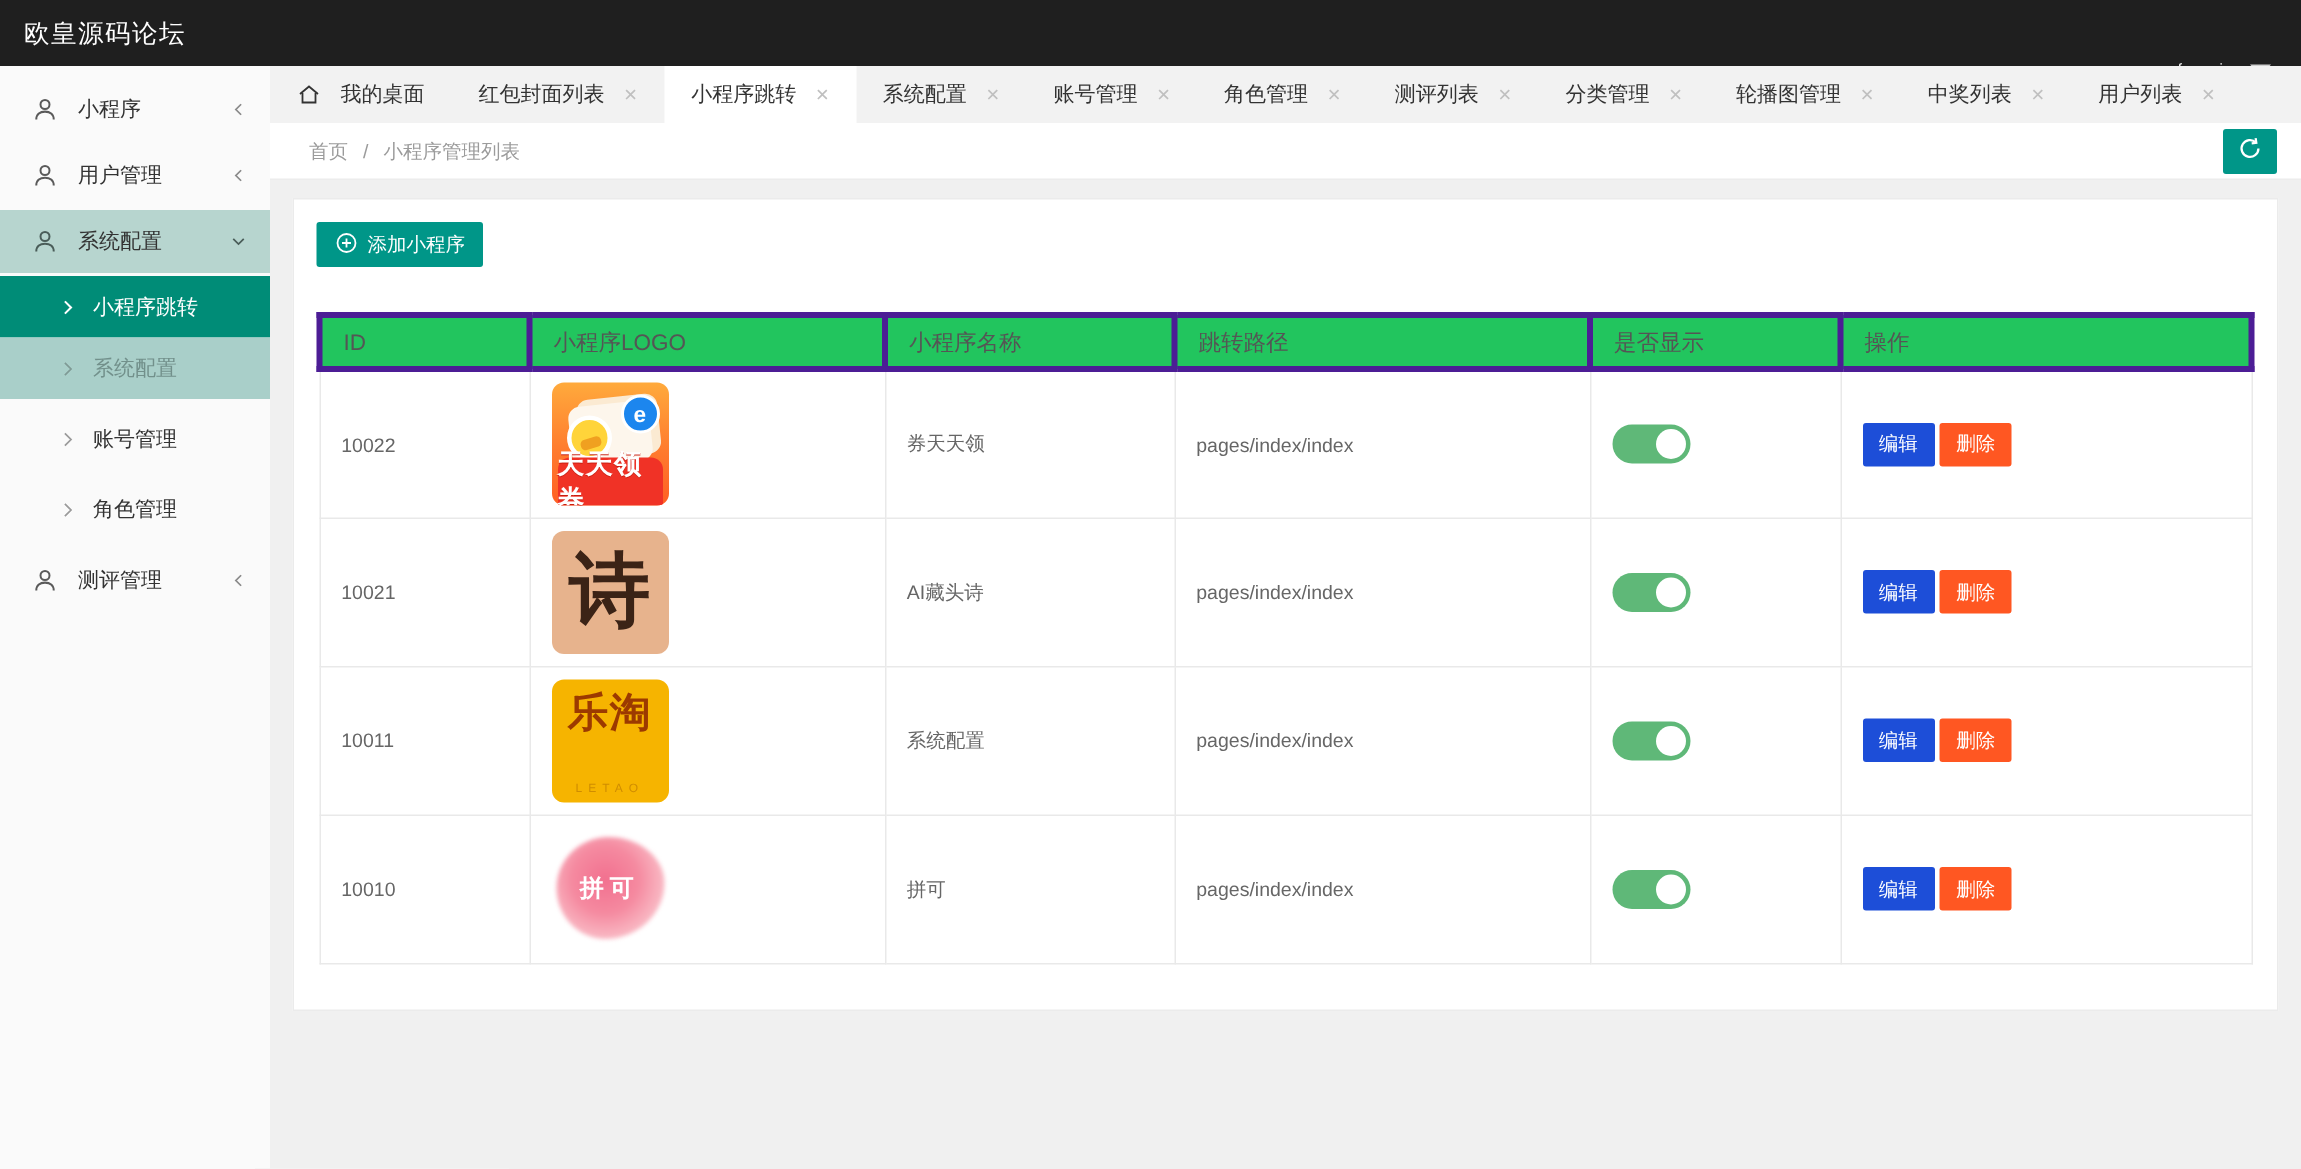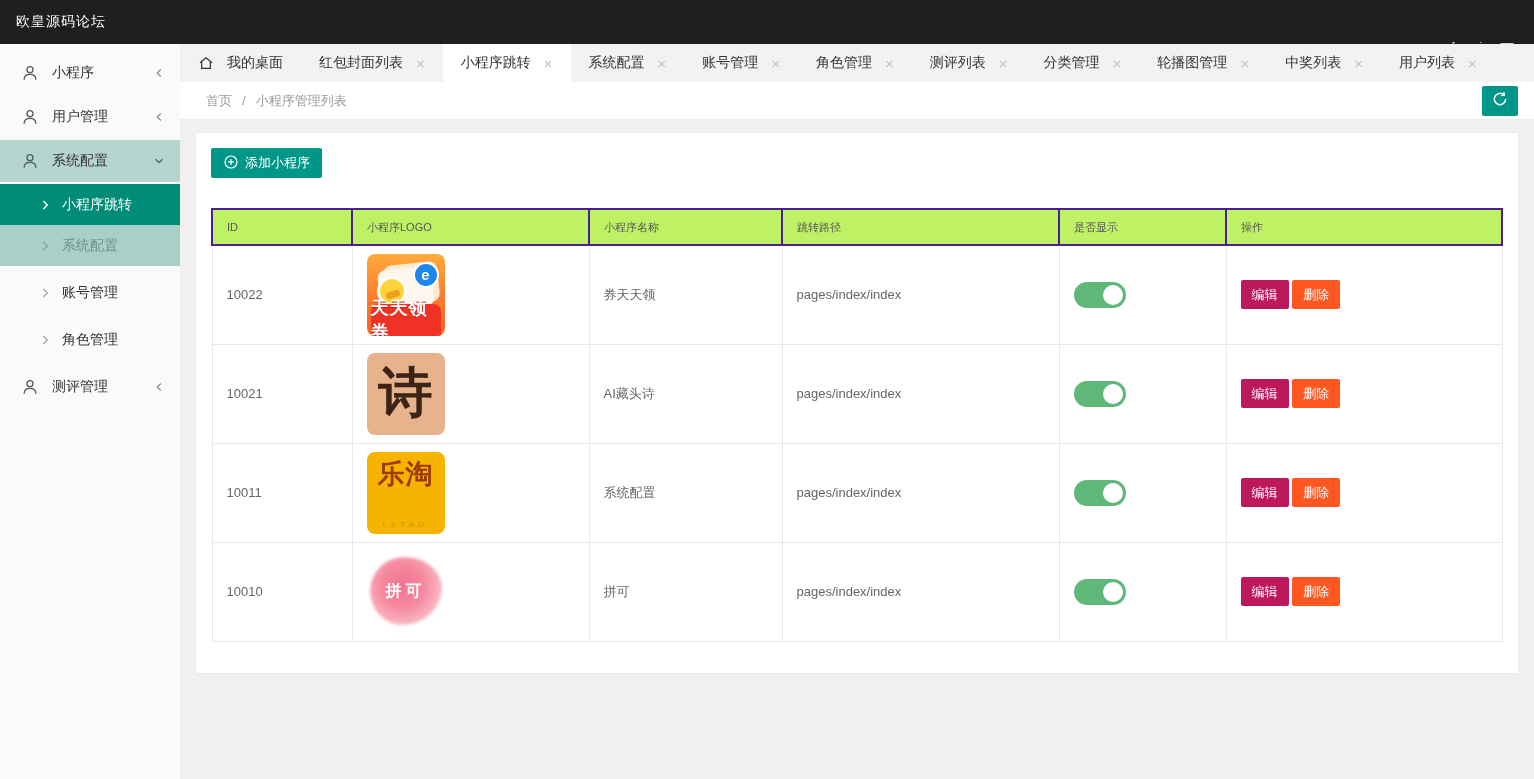--- a/index.html
+++ b/index.html
@@ -1,20 +1,20 @@
 <!DOCTYPE html>
 <html><head>
 <meta charset="utf-8">
 <style>
   * { margin:0; padding:0; box-sizing:border-box; }
   html,body { width:1534px; height:779px; font-family:"Liberation Sans","DejaVu Sans",sans-serif; background:#f0f0f0; overflow:hidden; }
 
   
   .topbar { height:44px; background:#1f1f1f; display:flex; align-items:center; justify-content:space-between; padding:0 20px 0 16px; }
-  .topbar .logo-text { color:#fff; font-size:14px; letter-spacing:1px; }
+  .topbar .logo-text { color:#fff; font-size:17px; letter-spacing:1px; }
   .topbar .user { display:flex; align-items:center; gap:7px; color:#fff; font-size:10px; cursor:pointer;margin-top:48px; }
   .caret-down { width:0; height:0; border-left:7px solid transparent; border-right:7px solid transparent; border-top:8px solid #cfcfcf; margin-top:2px; }
 
   
   .layout { display:flex; height:735px; }
   .sidebar { width:180px; background:#fafafa; flex-shrink:0; padding-top:8px; }
   .main { flex:1; display:flex; flex-direction:column; overflow:hidden; }
 
   
   .side-item { height:42px; display:flex; align-items:center; padding:0 14px 0 20px; font-size:14px; color:#333; cursor:pointer; margin-bottom:2px; }
@@ -40,30 +40,30 @@
   .crumbs { display:flex; align-items:center; gap:10px; font-size:13px; color:#9b9b9b; }
   .refresh-btn { width:36px; height:30px; background:#009688; border:none; border-radius:2px; display:flex; align-items:center; justify-content:center; cursor:pointer; }
 
   
   .body-area { flex:1; background:#f0f0f0; padding:12px 15px; overflow:hidden; }
   .card { background:#fff; border:1px solid #ebebeb; height:542px; padding:15px; }
   .add-btn { height:30px; background:#009688; color:#fff; border:none; border-radius:2px; font-size:13px; display:inline-flex; align-items:center; gap:6px; padding:0 12px; cursor:pointer; }
 
   
   table.grid { width:100%; border-collapse:collapse; margin-top:30px; table-layout:fixed; }
-  table.grid th { background:#bef264; font-weight:normal; text-align:left; color:#555; font-size:11px; height:36px; padding:0 14px; border:2px solid #4c1d95; }
+  table.grid th { background:#22c55e; font-weight:normal; text-align:left; color:#555; font-size:15px; height:36px; padding:0 14px; border:4px solid #4c1d95; }
   table.grid td { border:1px solid #e9e9e9; height:99px; padding:0 14px; font-size:13px; color:#666; background:#fff; }
   .col-id{width:140px}.col-logo{width:237px}.col-name{width:193px}.col-path{width:277px}.col-show{width:167px}
 
   
   .toggle { width:52px; height:26px; background:#5FB878; border-radius:13px; position:relative; cursor:pointer; }
   .toggle .knob { position:absolute; top:3px; right:3px; width:20px; height:20px; background:#fff; border-radius:50%; }
 
   
-  .btn-edit { background:#be185d; color:#fff; border:none; border-radius:2px; font-size:13px; height:29px; padding:0 11px; cursor:pointer; }
+  .btn-edit { background:#1d4ed8; color:#fff; border:none; border-radius:2px; font-size:13px; height:29px; padding:0 11px; cursor:pointer; }
   .btn-del { background:#FF5722; color:#fff; border:none; border-radius:2px; font-size:13px; height:29px; padding:0 11px; cursor:pointer; }
 
   
   .applogo { width:78px; height:82px; border-radius:8px; position:relative; overflow:hidden; }
   
   .logo-quan { background:linear-gradient(180deg,#ffaa3c 0%,#ff7b2e 55%,#ff5f23 100%); }
   .logo-quan .ticket { position:absolute; left:12px; top:14px; width:54px; height:40px; background:#fdf6ec; border-radius:8px; transform:rotate(-6deg); box-shadow:6px -4px 0 #fbead2; }
   .logo-quan .duck { position:absolute; left:10px; top:22px; width:30px; height:30px; background:#ffd43a; border:3px solid #fff; border-radius:50%; }
   .logo-quan .duck:after { content:""; position:absolute; left:6px; top:12px; width:14px; height:7px; background:#f0a020; border-radius:3px; transform:rotate(-18deg); }
   .logo-quan .badge { position:absolute; right:6px; top:8px; width:26px; height:26px; background:#1c86ee; border:2px solid #fff; border-radius:50%; color:#fff; font-size:15px; font-weight:bold; display:flex; align-items:center; justify-content:center; }

